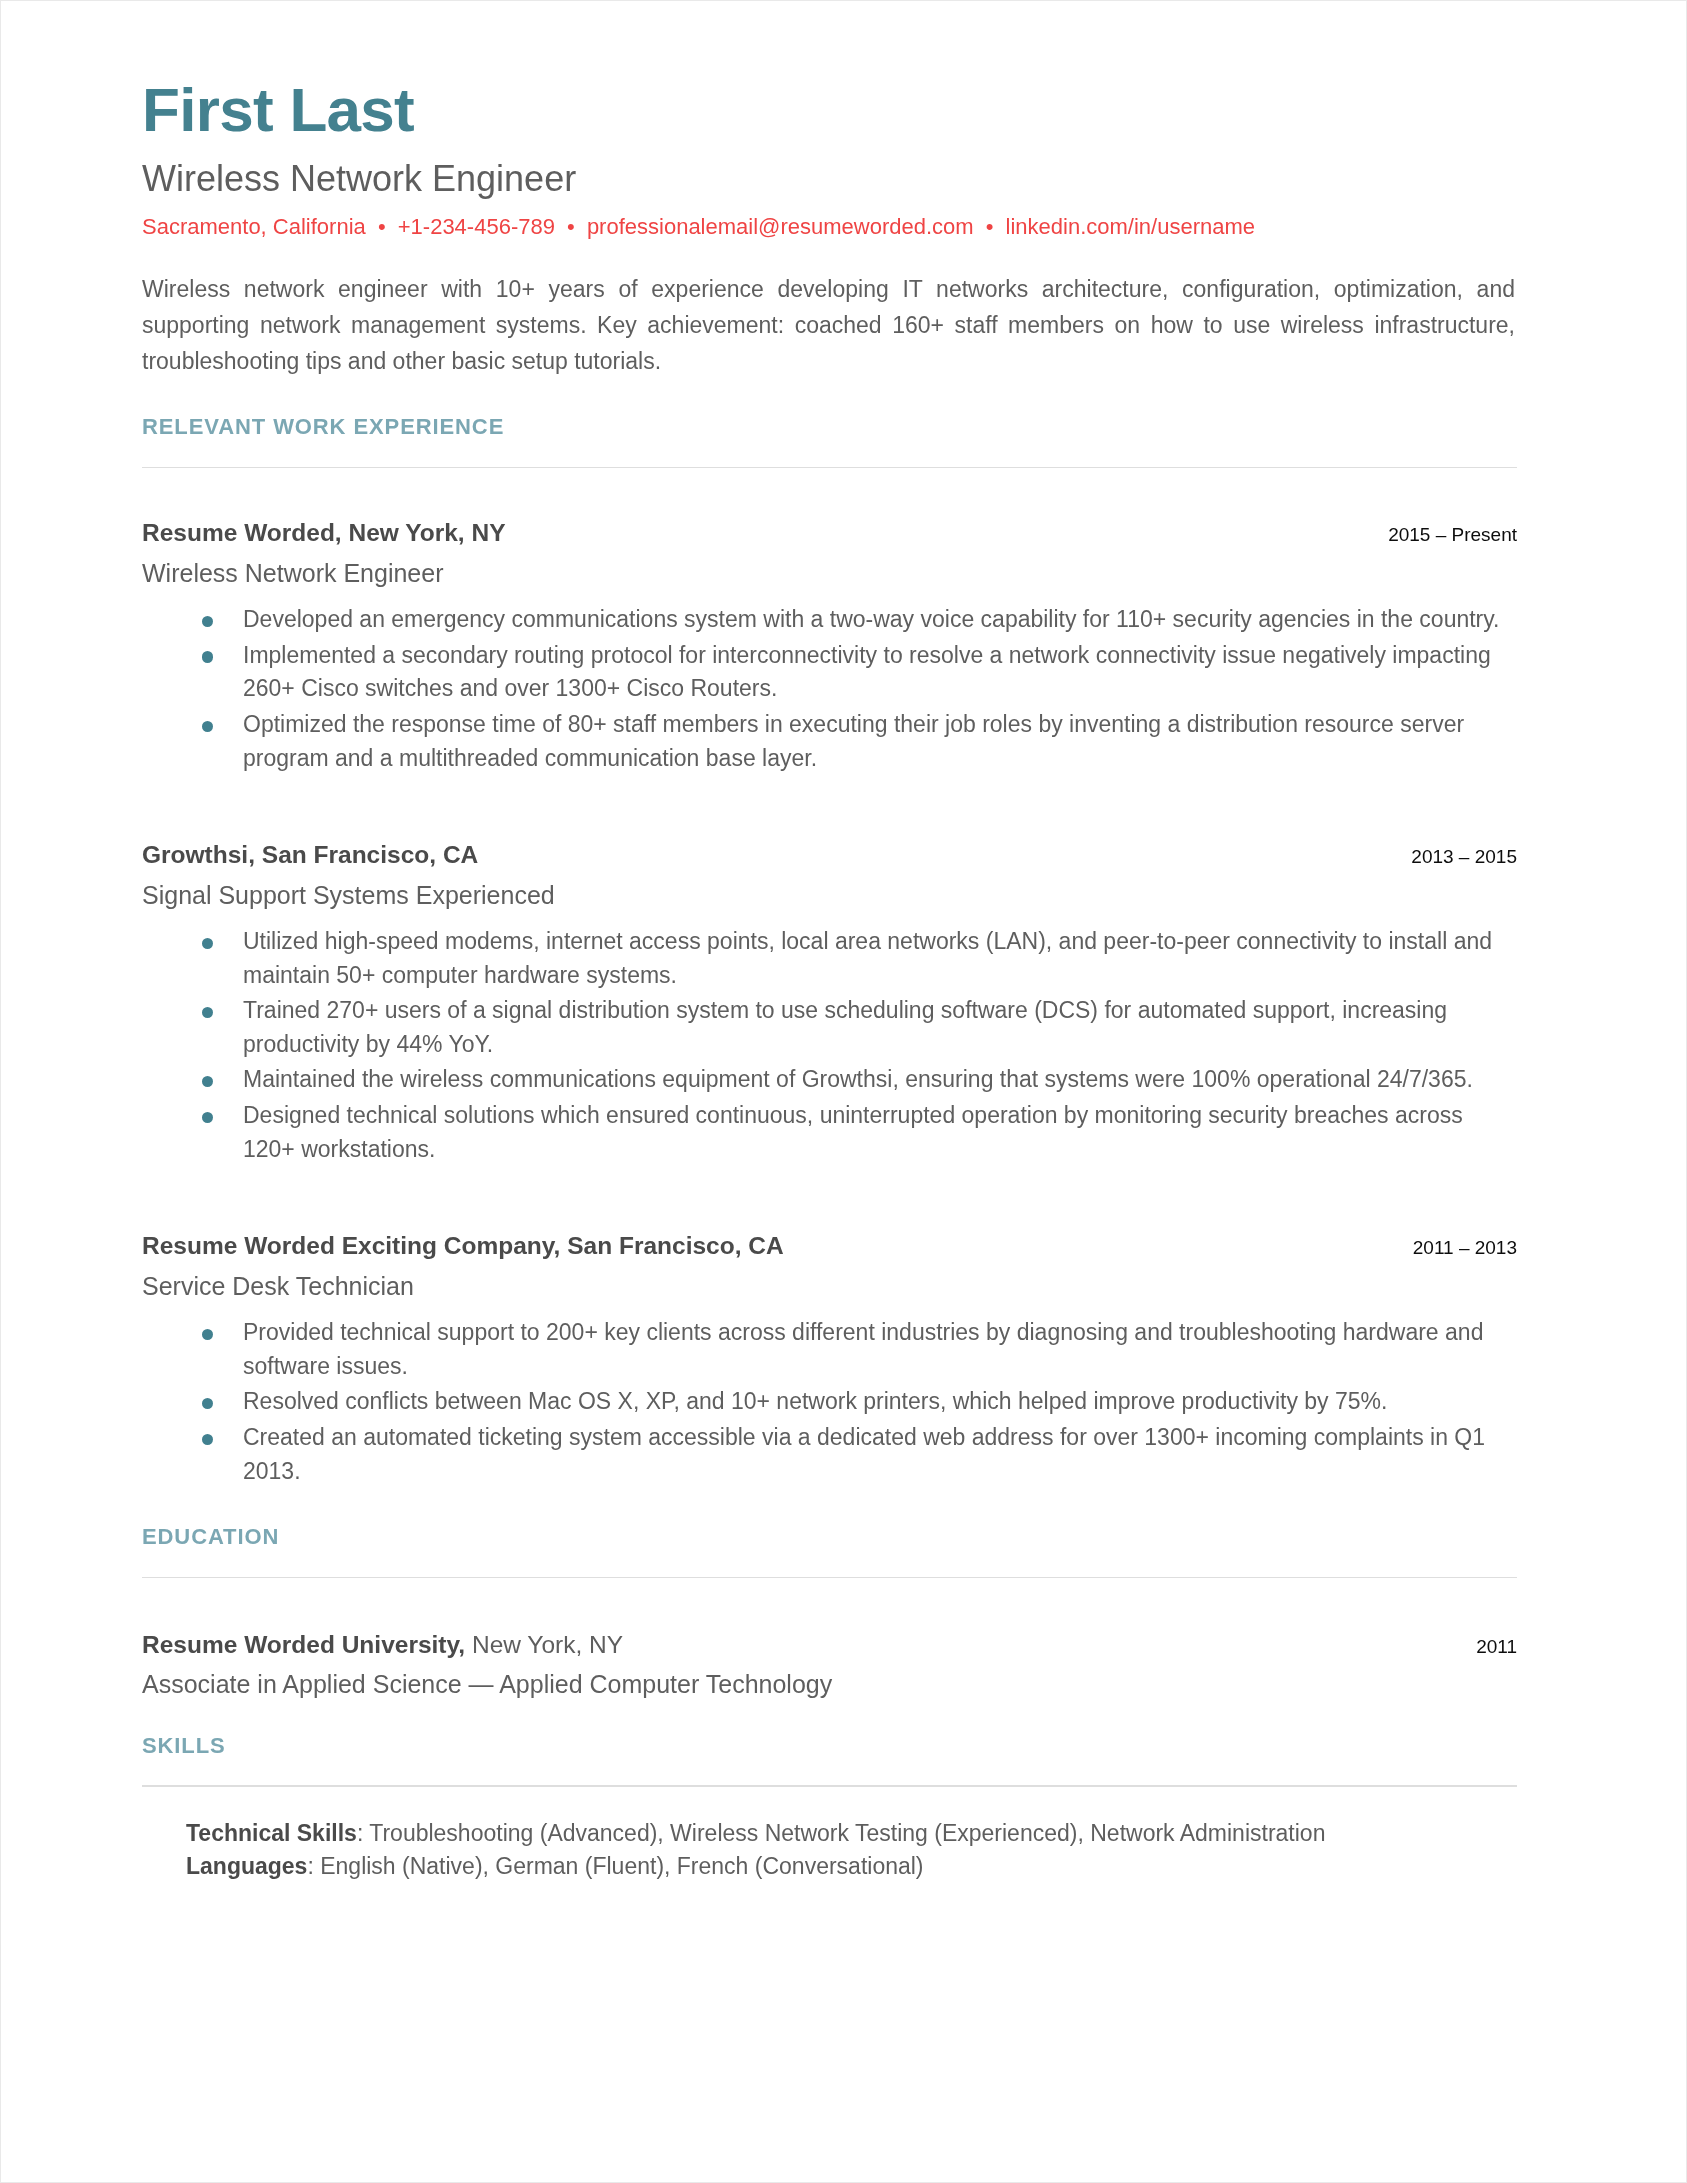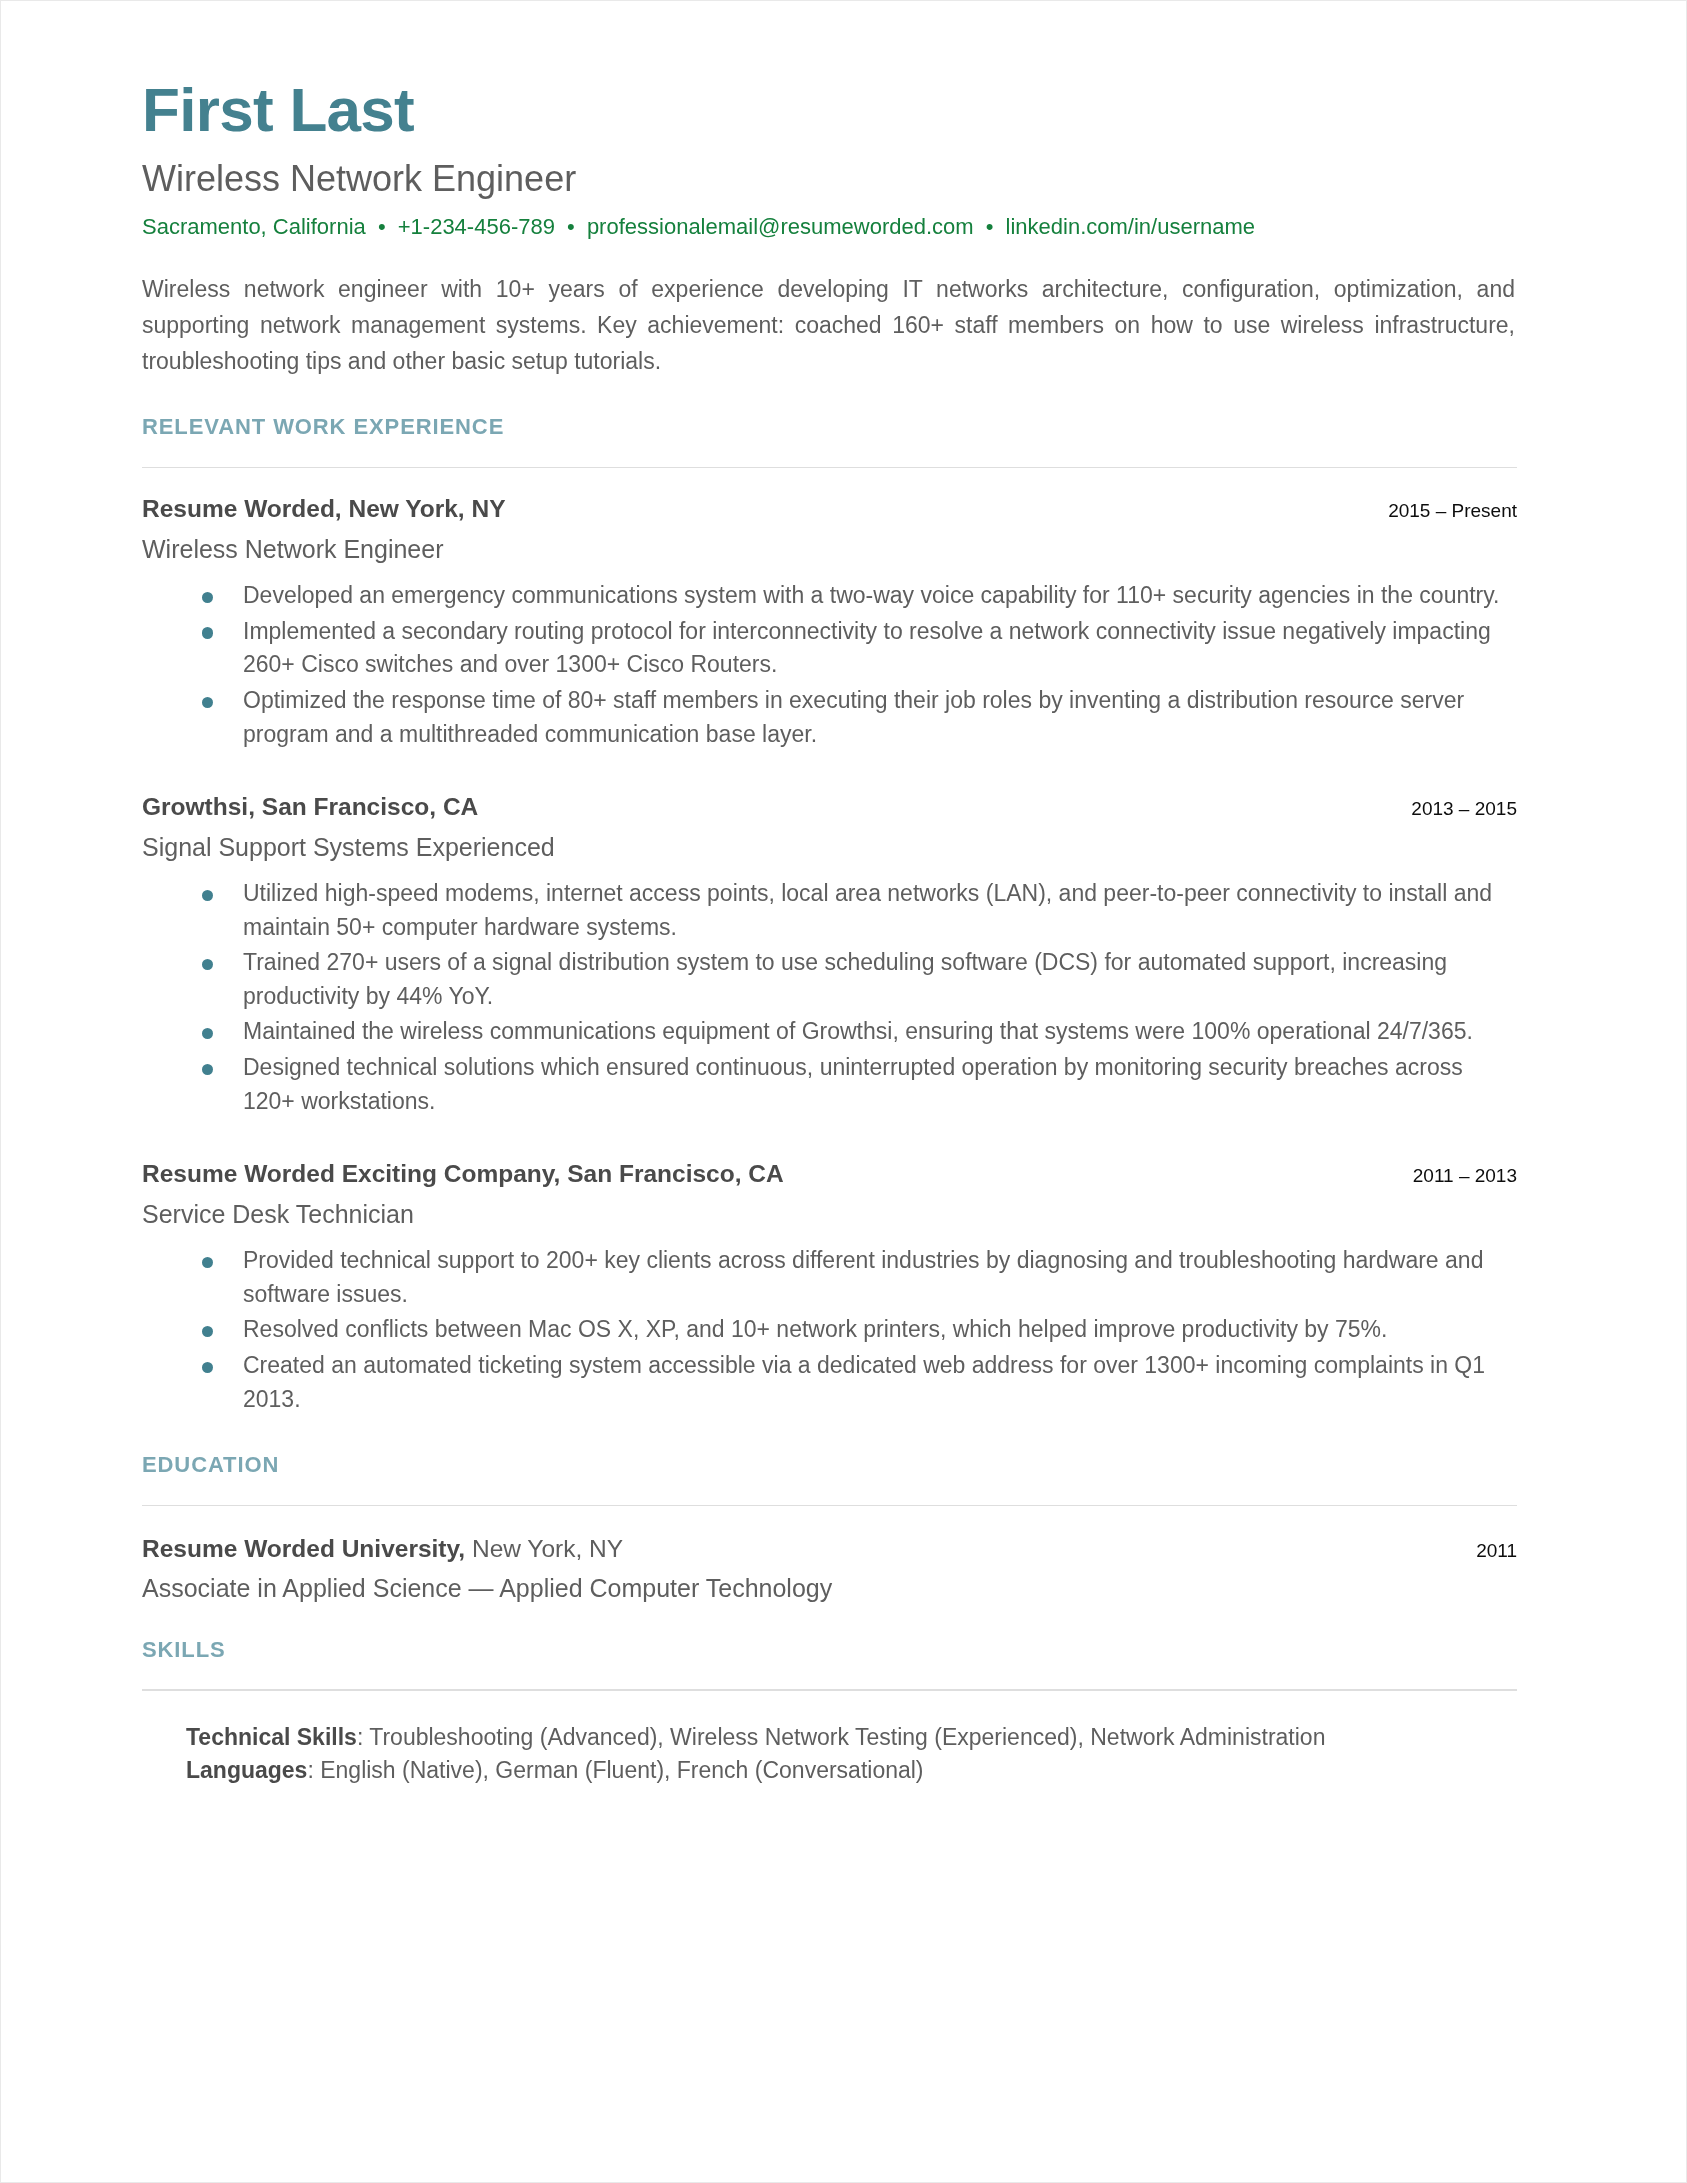--- a/index.html
+++ b/index.html
@@ -36,21 +36,21 @@
   }
   .job-title {
     color: #5e5e5e;
     font-size: 36px;
     font-weight: normal;
     line-height: 1.0;
     margin: 0;
     padding-top: 20px;
   }
   .contact {
-    color: #15803d;
+    color: #ef4444;
     font-size: 22px;
     line-height: 1.2;
     margin: 0;
     padding-top: 17px;
     white-space: nowrap;
   }
   .contact .sep {
     padding: 0 6px;
   }
 
@@ -80,20 +80,21 @@
     width: 1375px;
     margin: 0;
   }
 
   
   .entry-head {
     display: flex;
     justify-content: space-between;
     align-items: baseline;
     width: 1375px;
+    margin-top: 24px;
   }
   .entry-org {
     color: #4a4a4a;
     font-size: 24.5px;
     font-weight: bold;
     line-height: 1.1;
   }
   .entry-org .reg {
     font-weight: normal;
     color: #5e5e5e;

